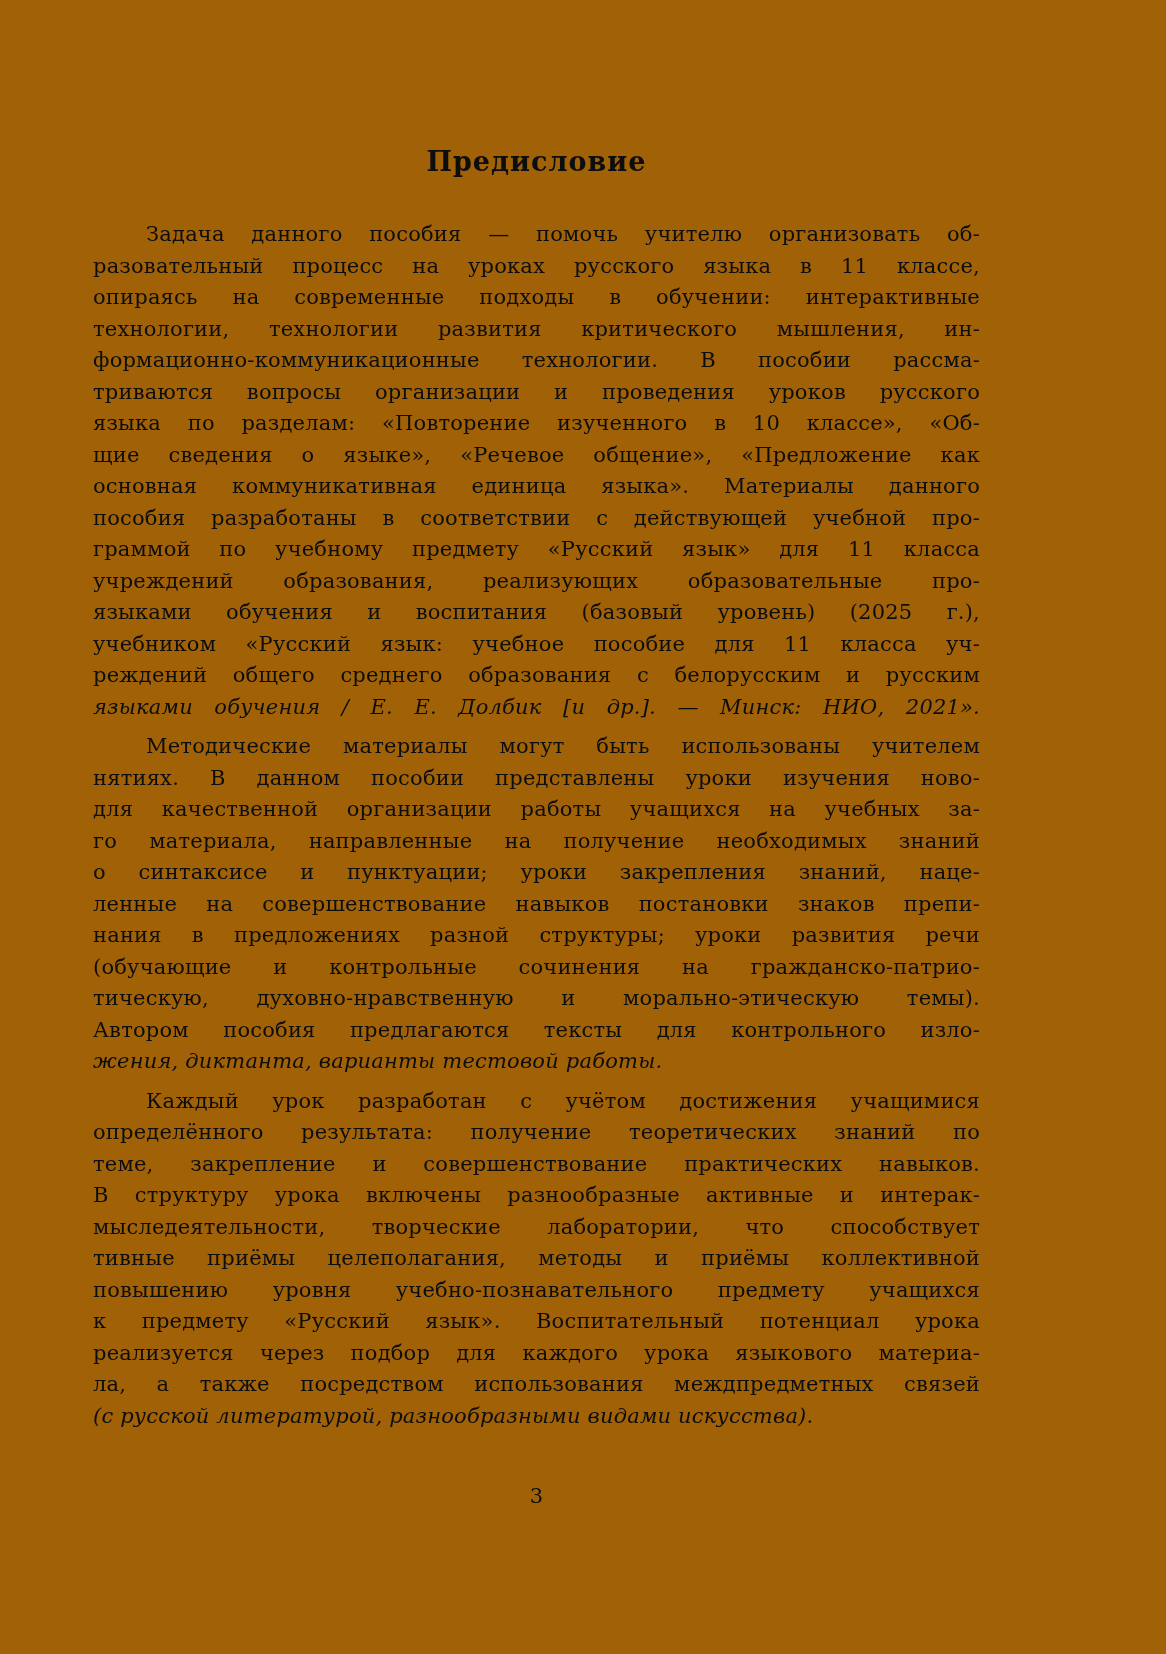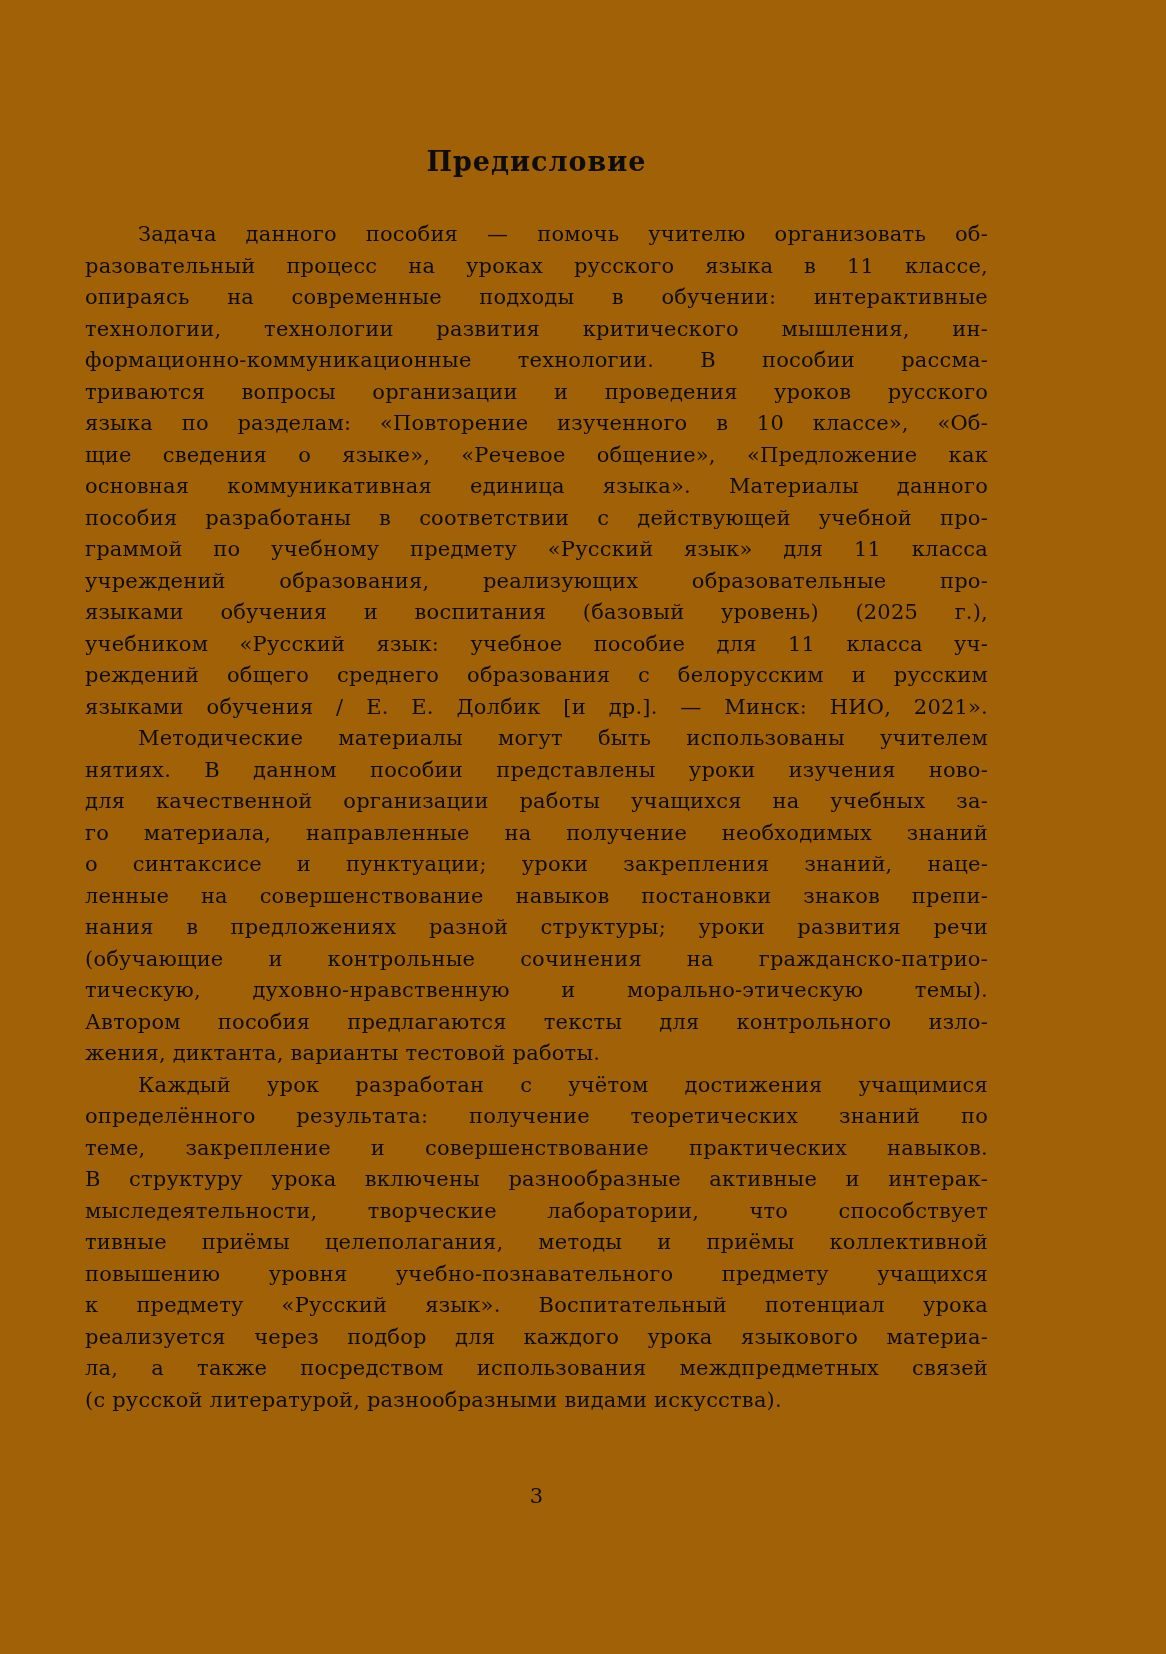--- a/index.html
+++ b/index.html
@@ -24,35 +24,36 @@
   }
   .title {
     margin: 0 0 41px 0;
     font-size: 27px;
     font-weight: bold;
     line-height: 32px;
     text-align: center;
     letter-spacing: 1px;
   }
   .para {
-    margin: 0;
+    margin: 8px;
   }
   .line {
     font-size: 21px;
     line-height: 31.5px;
     letter-spacing: 0.2px;
     text-align: justify;
     text-align-last: justify;
     white-space: nowrap; 
   }
   .line.first {
     text-indent: 53px;
   }
   .line.last {
     text-align-last: left;
+    font-style: italic;
   }
   .para.full-last .line.last {
     text-align-last: justify;
   }
   .page-number {
     position: absolute;
     left: 85px;
     top: 1480px;
     width: 903px;
     font-size: 21px;

